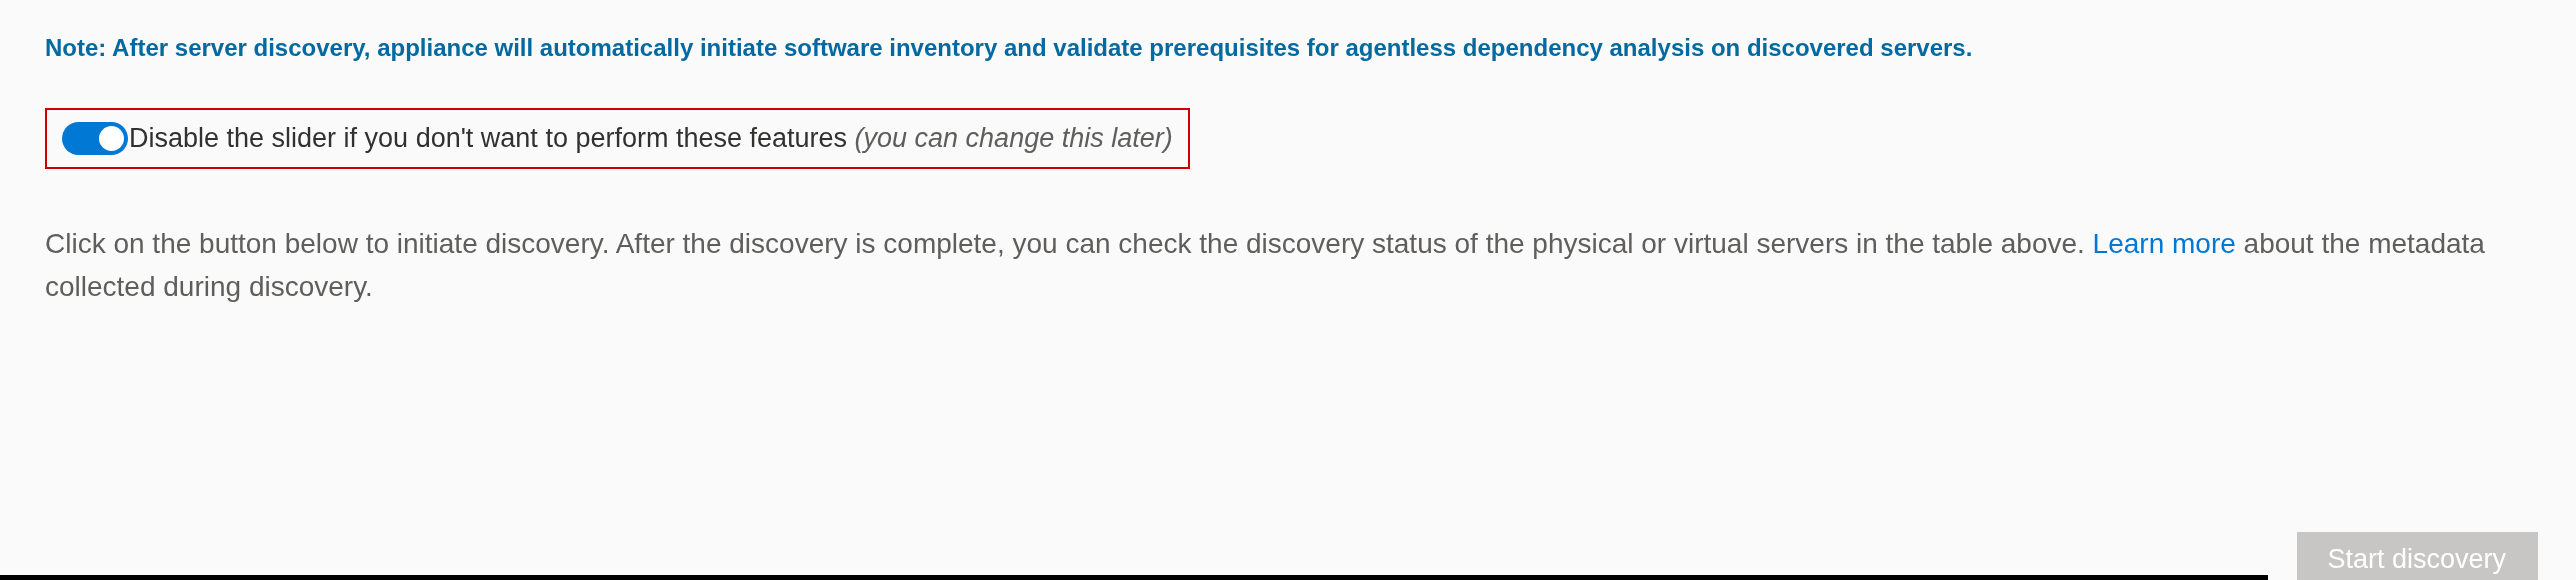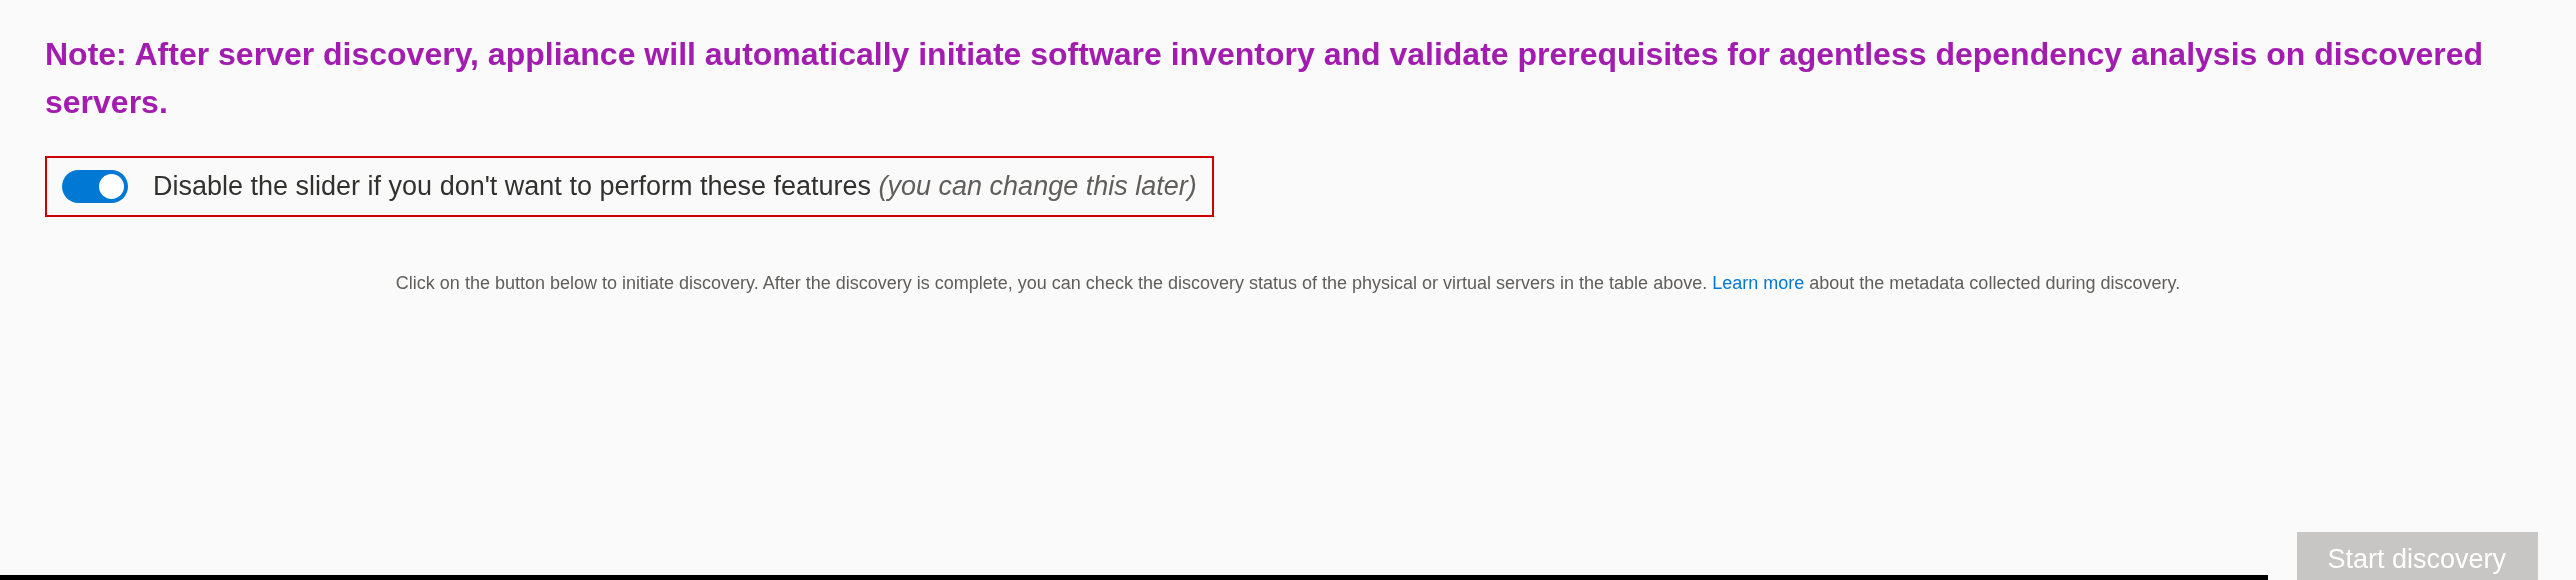--- a/index.html
+++ b/index.html
@@ -6,33 +6,33 @@
     body {
       font-family: "Segoe UI", Tahoma, Geneva, Verdana, sans-serif;
       background: #fafafa;
       padding: 30px 45px 0 45px;
       color: #323130;
       width: 2576px;
       position: relative;
       min-height: 581px;
     }
     .note {
-      font-size: 32px;
+      font-size: 24px;
       font-weight: 700;
       line-height: 1.5;
-      color: #a21caf;
-      margin-bottom: 30px;
+      color: #0369a1;
+      margin-bottom: 42px;
     }
     .red-box {
       border: 2.3px solid #d13438;
       border: 2.3px solid #cc0000;
       padding: 12px 15px;
       display: inline-flex;
       align-items: center;
-      gap: 25px;
+      gap: 1px;
       margin-bottom: 53px;
     }
     .toggle {
       width: 66px;
       height: 33px;
       background: #0078d4;
       border-radius: 16.5px;
       position: relative;
       cursor: pointer;
       flex-shrink: 0;
@@ -48,25 +48,24 @@
     }
     .toggle-label {
       font-size: 27px;
       color: #323130;
     }
     .toggle-hint {
       font-style: italic;
       color: #605e5c;
     }
     .para {
-      font-size: 18px;
+      font-size: 28px;
       color: #605e5c;
       line-height: 1.55;
       margin-bottom: 30px;
-      text-align: center;
     }
     .link {
       color: #0078d4;
       text-decoration: none;
       cursor: pointer;
     }
     .start-btn {
       position: absolute;
       right: 38px;
       bottom: 0;

